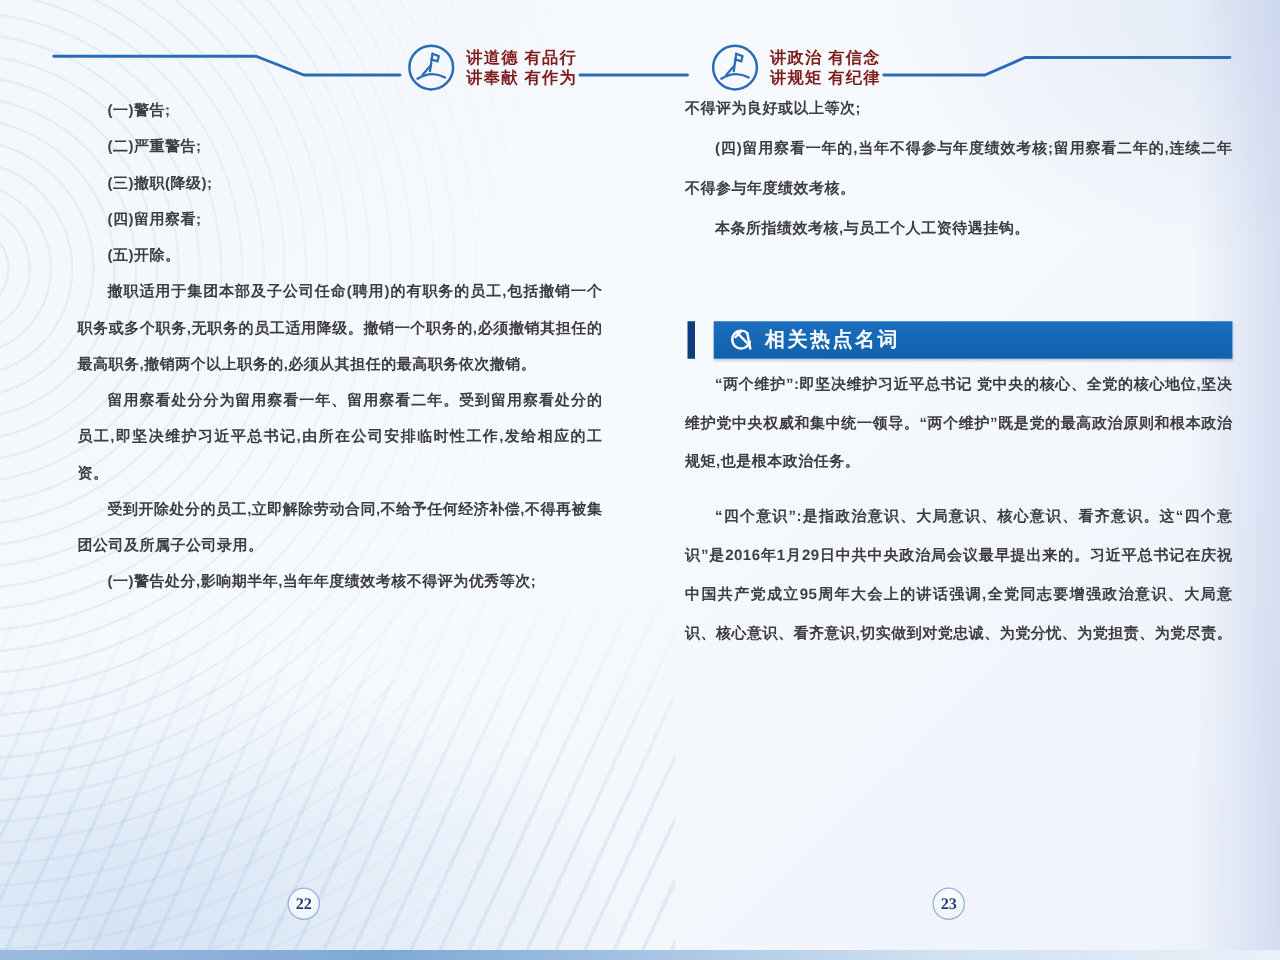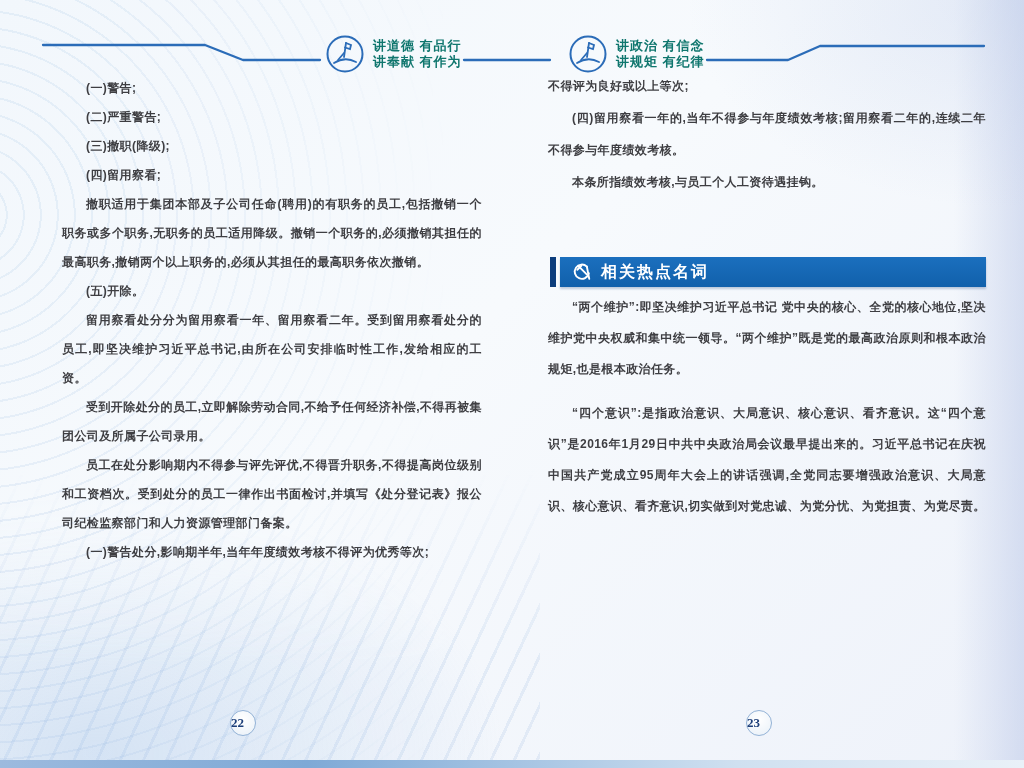--- a/index.html
+++ b/index.html
@@ -32,42 +32,42 @@
     position:absolute;right:0;top:0;width:340px;height:210px;
     background:radial-gradient(ellipse at 95% 0%,rgba(185,200,232,.32),transparent 70%);
   }
   .bg-bottomband{
     position:absolute;left:0;bottom:0;width:100%;height:8px;
     background:linear-gradient(to right,#9cbade,#7ea9d6 30%,#cfe0f0 72%,#e9f1f8);
   }
   
   .header-svg{position:absolute;left:0;top:0;}
   .logo{position:absolute;display:flex;align-items:center;gap:8px;}
-  .logo-motto{color:#0f766e;font-weight:bold;font-size:13px;line-height:16px;letter-spacing:1px;}
+  .logo-motto{color:#7f1d1d;font-weight:bold;font-size:13px;line-height:16px;letter-spacing:1px;}
   
   .col{position:absolute;color:#3e3e42;font-size:12px;letter-spacing:.4px;
        text-align:justify;}
   .col p{margin:0;text-indent:2em;}
   .left-col{left:62px;top:74px;width:420px;line-height:29px;font-weight:600;}
   .right-top{left:548px;top:70px;width:438px;line-height:32px;font-weight:600;}
   .right-terms{left:548px;top:292px;width:438px;line-height:31px;font-weight:600;}
   .right-terms p{margin-bottom:13px;}
   .no-indent{text-indent:0 !important;}
   
   .banner-wrap{position:absolute;left:550px;top:257px;width:436px;height:30px;
     display:flex;align-items:stretch;}
   .banner-accent{width:6px;background:#0c3d7c;margin-right:4px;}
   .banner{flex:1;background:linear-gradient(to bottom,#1b6fbe,#1160ab);
     display:flex;align-items:center;gap:9px;padding-left:13px;
-    box-shadow:0 2px 2px rgba(20,60,120,.25);}
+    box-shadow:0 2px 2px rgba(20,60,120,.25);margin-left:11px;}
   .banner-label{color:#ffffff;font-weight:bold;font-size:16px;letter-spacing:2px;}
   
   .pagenum{position:absolute;width:24px;height:24px;border-radius:50%;
     border:1.5px solid #93b2d6;background:radial-gradient(circle at 50% 35%,#ffffff,#e8f0f8);
-    display:flex;align-items:center;justify-content:flex-start;
+    display:flex;align-items:center;justify-content:center;
     color:#1d3f7a;font-family:"Liberation Serif","DejaVu Serif",serif;
     font-weight:bold;font-size:13px;}
   .bold-term{font-weight:bold;margin-top:32px;}
 </style>
 </head>
 <body>
 
 <div class="bg-arcs"></div>
 <div class="bg-streaks"></div>
 <div class="bg-right"></div>
@@ -112,25 +112,24 @@
     <div>讲政治 有信念</div>
     <div>讲规矩 有纪律</div>
   </div>
 </div>
 
 <div class="col left-col">
   <p>(一)警告;</p>
   <p>(二)严重警告;</p>
   <p>(三)撤职(降级);</p>
   <p>(四)留用察看;</p>
+  <p>(五)开除。</p>
   <p>撤职适用于集团本部及子公司任命(聘用)的有职务的员工,包括撤销一个职务或多个职务,无职务的员工适用降级。撤销一个职务的,必须撤销其担任的最高职务,撤销两个以上职务的,必须从其担任的最高职务依次撤销。</p>
-  <p>(五)开除。</p>
   <p>留用察看处分分为留用察看一年、留用察看二年。受到留用察看处分的员工,即坚决维护习近平总书记,由所在公司安排临时性工作,发给相应的工资。</p>
   <p>受到开除处分的员工,立即解除劳动合同,不给予任何经济补偿,不得再被集团公司及所属子公司录用。</p>
-  <p>员工在处分影响期内不得参与评先评优,不得晋升职务,不得提高岗位级别和工资档次。受到处分的员工一律作出书面检讨,并填写《处分登记表》报公司纪检监察部门和人力资源管理部门备案。</p>
   <p>(一)警告处分,影响期半年,当年年度绩效考核不得评为优秀等次;</p>
 </div>
 
 <div class="col right-top">
   <p class="no-indent">不得评为良好或以上等次;</p>
   <p>(四)留用察看一年的,当年不得参与年度绩效考核;留用察看二年的,连续二年不得参与年度绩效考核。</p>
   <p>本条所指绩效考核,与员工个人工资待遇挂钩。</p>
 </div>
 
 <div class="banner-wrap">

